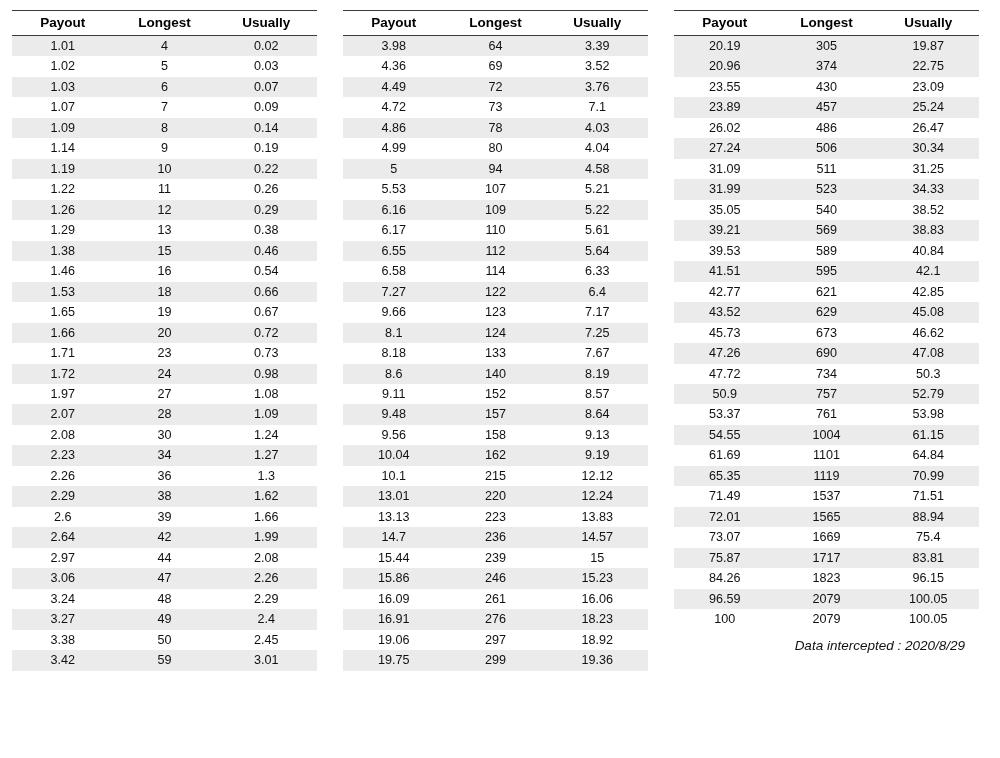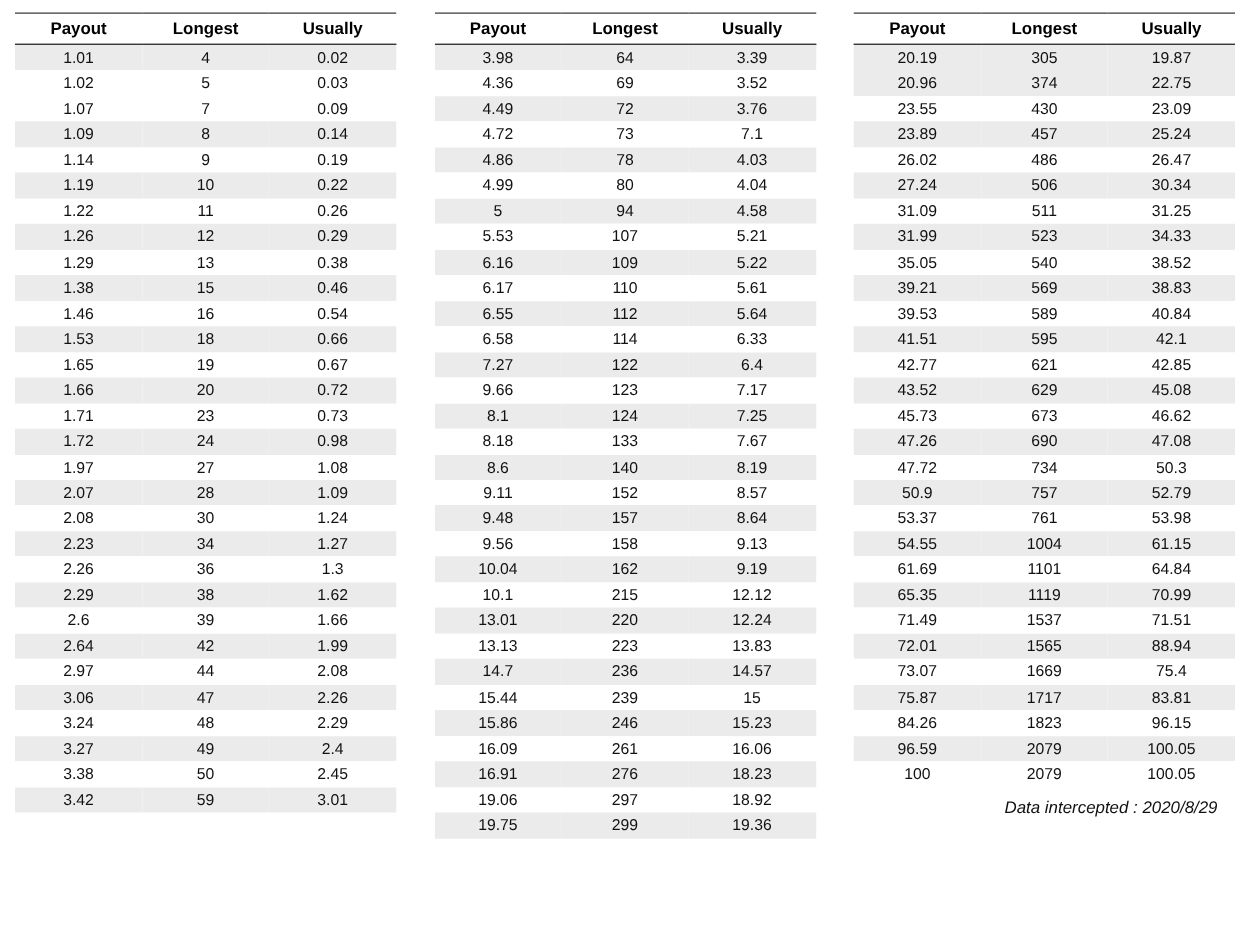--- a/index.html
+++ b/index.html
@@ -16,21 +16,20 @@
   }
   .page {
     position: relative;
     width: 1000px;
     height: 758px;
     box-sizing: border-box;
     padding: 10px 12px 0 12px;
   }
   .tables-row {
     display: flex;
-    justify-content: space-between;
     align-items: flex-start;
     gap: 26px;
   }
   .table-block {
     width: 305px;
     flex: 0 0 305px;
   }
   table.payout-table {
     width: 100%;
     border-collapse: collapse;
@@ -93,20 +92,25 @@
             <tr class="odd">
               <td>1.01</td>
               <td>4</td>
               <td>0.02</td>
             </tr>
             <tr class="even">
               <td>1.02</td>
               <td>5</td>
               <td>0.03</td>
             </tr>
+            <tr class="odd">
+              <td>1.03</td>
+              <td>6</td>
+              <td>0.07</td>
+            </tr>
             <tr class="even">
               <td>1.07</td>
               <td>7</td>
               <td>0.09</td>
             </tr>
             <tr class="odd">
               <td>1.09</td>
               <td>8</td>
               <td>0.14</td>
             </tr>

